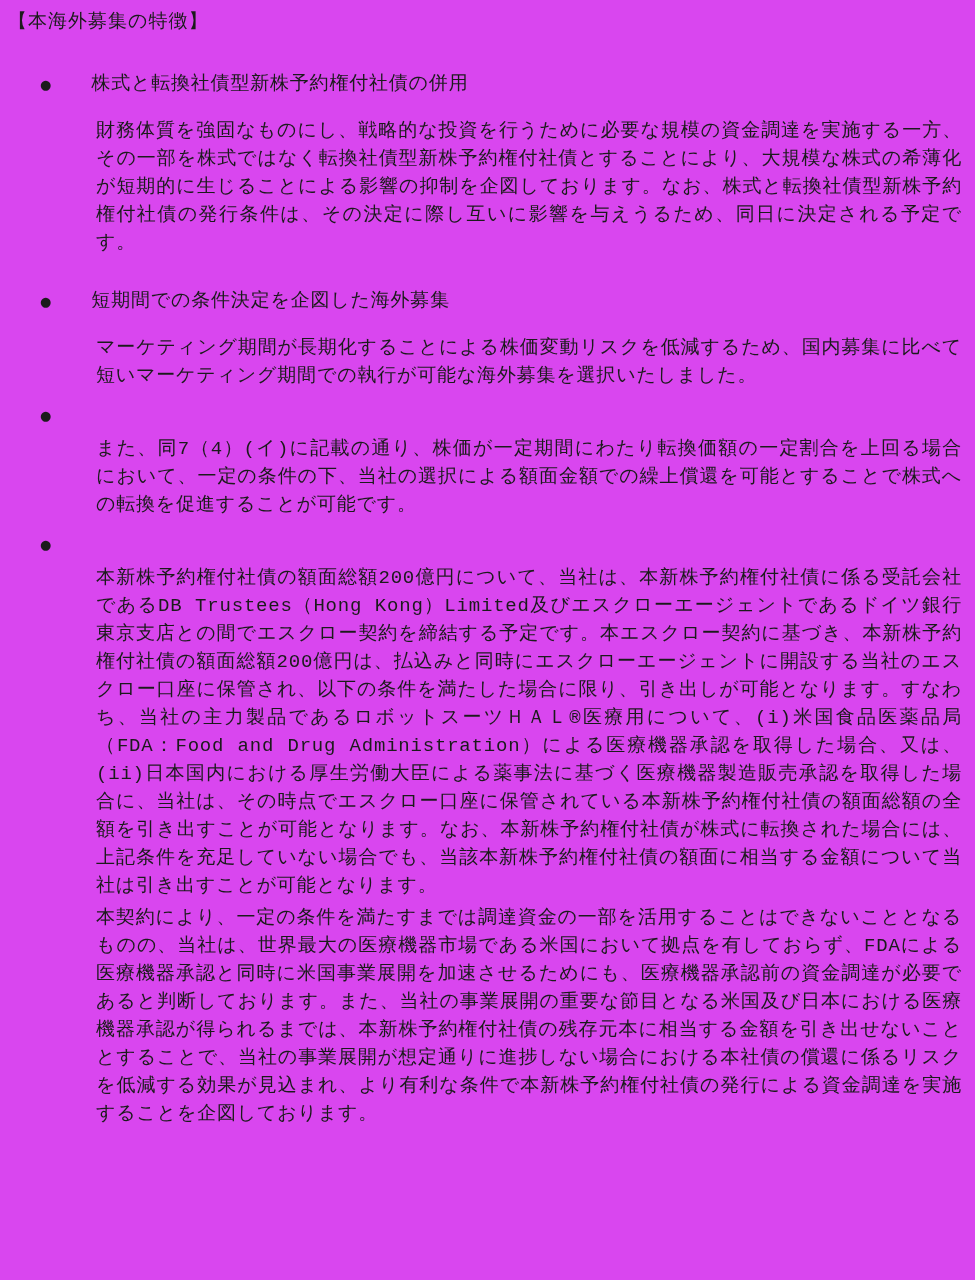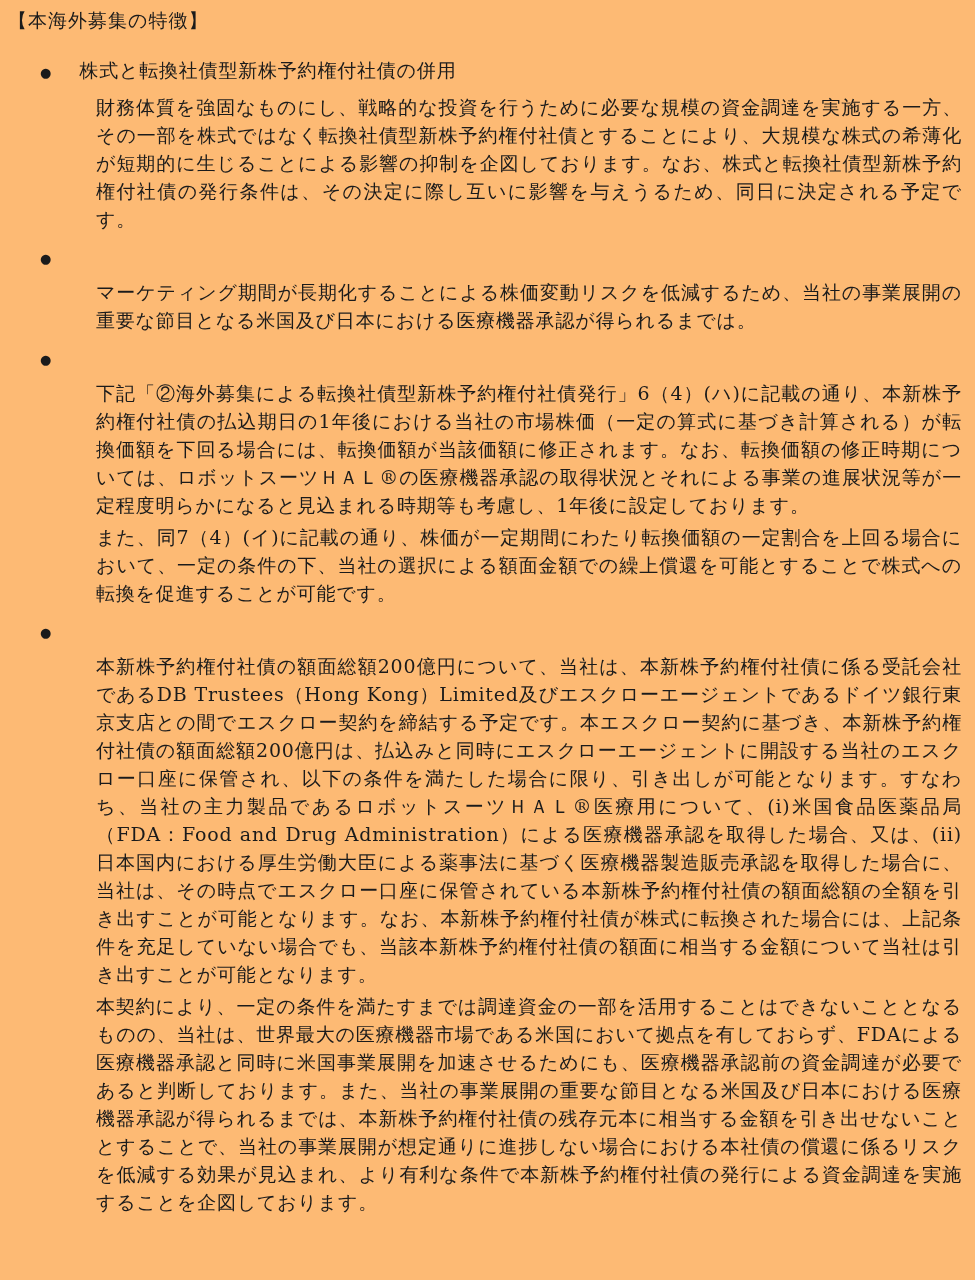--- a/index.html
+++ b/index.html
@@ -5,21 +5,21 @@
   html, body {
     margin: 0;
     padding: 0;
     background: #ffffff;
   }
   .page {
     position: relative;
     width: 975px;
     height: 1280px;
     box-sizing: border-box;
-    background: #fdba74;
+    background: #d946ef;
     color: #1b1b1b;
     font-family: "DejaVu Serif", "Liberation Serif", serif;
     font-size: 19px;
     line-height: 28px;
     padding: 6px 13px 0 8px;
     overflow: hidden;
   }
   .doc-title {
     margin: 0 0 18px 0;
     font-size: 19px;
@@ -40,57 +40,58 @@
     flex: 0 0 auto;
     font-size: 13px;
     line-height: 28px;
     margin-right: 24px;
     font-family: "DejaVu Sans", "Liberation Sans", sans-serif;
   }
   .section-heading {
     font-size: 19px;
     font-weight: normal;
     letter-spacing: 0.8px;
-    margin: 4px;
+    margin: 16px;
     white-space: nowrap;
   }
   .para {
     margin: 0 8px 4px 88px;
     width: 866px;
     text-align: justify;
     letter-spacing: 0.8px;
+    font-family: Liberation Mono, monospace;
   }
 </style>
 </head>
 <body>
 
 <div class="page">
 
   <h1 class="doc-title">【本海外募集の特徴】</h1>
 
   <div class="section">
     <div class="section-header">
       <span class="bullet">●</span>
       <h2 class="section-heading">株式と転換社債型新株予約権付社債の併用</h2>
     </div>
     <p class="para">財務体質を強固なものにし、戦略的な投資を行うために必要な規模の資金調達を実施する一方、その一部を株式ではなく転換社債型新株予約権付社債とすることにより、大規模な株式の希薄化が短期的に生じることによる影響の抑制を企図しております。なお、株式と転換社債型新株予約権付社債の発行条件は、その決定に際し互いに影響を与えうるため、同日に決定される予定です。</p>
   </div>
 
   <div class="section">
     <div class="section-header">
       <span class="bullet">●</span>
+      <h2 class="section-heading">短期間での条件決定を企図した海外募集</h2>
     </div>
-    <p class="para">マーケティング期間が長期化することによる株価変動リスクを低減するため、当社の事業展開の重要な節目となる米国及び日本における医療機器承認が得られるまでは。</p>
+    <p class="para">マーケティング期間が長期化することによる株価変動リスクを低減するため、国内募集に比べて短いマーケティング期間での執行が可能な海外募集を選択いたしました。</p>
   </div>
 
   <div class="section">
     <div class="section-header">
       <span class="bullet">●</span>
     </div>
-    <p class="para">下記「②海外募集による転換社債型新株予約権付社債発行」6（4）(ハ)に記載の通り、本新株予約権付社債の払込期日の1年後における当社の市場株価（一定の算式に基づき計算される）が転換価額を下回る場合には、転換価額が当該価額に修正されます。なお、転換価額の修正時期については、ロボットスーツＨＡＬ®の医療機器承認の取得状況とそれによる事業の進展状況等が一定程度明らかになると見込まれる時期等も考慮し、1年後に設定しております。</p>
     <p class="para">また、同7（4）(イ)に記載の通り、株価が一定期間にわたり転換価額の一定割合を上回る場合において、一定の条件の下、当社の選択による額面金額での繰上償還を可能とすることで株式への転換を促進することが可能です。</p>
   </div>
 
   <div class="section">
     <div class="section-header">
       <span class="bullet">●</span>
     </div>
     <p class="para">本新株予約権付社債の額面総額200億円について、当社は、本新株予約権付社債に係る受託会社であるDB Trustees（Hong Kong）Limited及びエスクローエージェントであるドイツ銀行東京支店との間でエスクロー契約を締結する予定です。本エスクロー契約に基づき、本新株予約権付社債の額面総額200億円は、払込みと同時にエスクローエージェントに開設する当社のエスクロー口座に保管され、以下の条件を満たした場合に限り、引き出しが可能となります。すなわち、当社の主力製品であるロボットスーツＨＡＬ®医療用について、(i)米国食品医薬品局（FDA：Food and Drug Administration）による医療機器承認を取得した場合、又は、(ii)日本国内における厚生労働大臣による薬事法に基づく医療機器製造販売承認を取得した場合に、当社は、その時点でエスクロー口座に保管されている本新株予約権付社債の額面総額の全額を引き出すことが可能となります。なお、本新株予約権付社債が株式に転換された場合には、上記条件を充足していない場合でも、当該本新株予約権付社債の額面に相当する金額について当社は引き出すことが可能となります。</p>
     <p class="para">本契約により、一定の条件を満たすまでは調達資金の一部を活用することはできないこととなるものの、当社は、世界最大の医療機器市場である米国において拠点を有しておらず、FDAによる医療機器承認と同時に米国事業展開を加速させるためにも、医療機器承認前の資金調達が必要であると判断しております。また、当社の事業展開の重要な節目となる米国及び日本における医療機器承認が得られるまでは、本新株予約権付社債の残存元本に相当する金額を引き出せないこととすることで、当社の事業展開が想定通りに進捗しない場合における本社債の償還に係るリスクを低減する効果が見込まれ、より有利な条件で本新株予約権付社債の発行による資金調達を実施することを企図しております。</p>
   </div>

